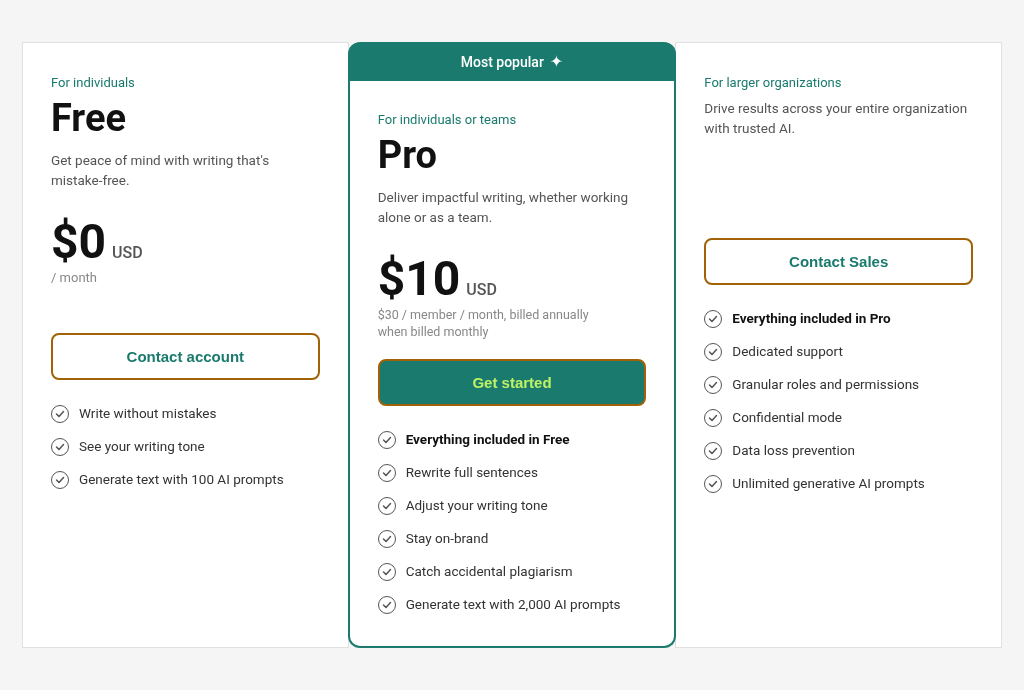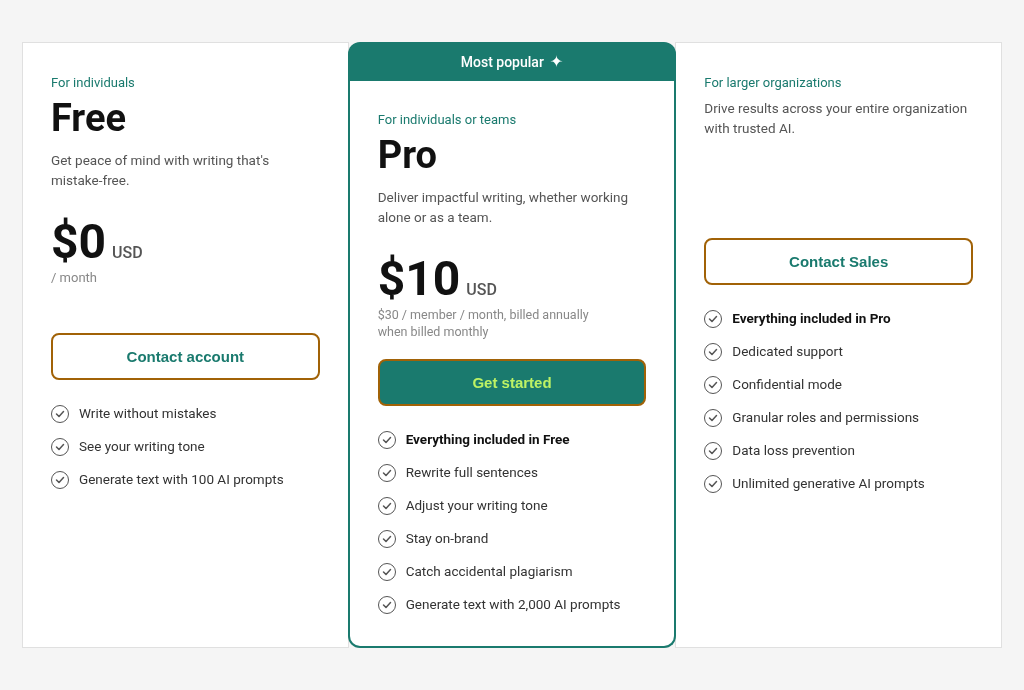--- a/index.html
+++ b/index.html
@@ -303,29 +303,29 @@
           </svg>
         </span>
         <span>Dedicated support</span>
       </li>
       <li class="feature-item">
         <span class="check-icon">
           <svg viewBox="0 0 10 10" fill="none" xmlns="http://www.w3.org/2000/svg">
             <polyline points="1.5,5 4,7.5 8.5,2.5" stroke="#555" stroke-width="1.5" stroke-linecap="round" stroke-linejoin="round"></polyline>
           </svg>
         </span>
+        <span>Granular roles and permissions</span>
+      </li>
+      <li class="feature-item">
+        <span class="check-icon">
+          <svg viewBox="0 0 10 10" fill="none" xmlns="http://www.w3.org/2000/svg">
+            <polyline points="1.5,5 4,7.5 8.5,2.5" stroke="#555" stroke-width="1.5" stroke-linecap="round" stroke-linejoin="round"></polyline>
+          </svg>
+        </span>
         <span>Confidential mode</span>
-      </li>
-      <li class="feature-item">
-        <span class="check-icon">
-          <svg viewBox="0 0 10 10" fill="none" xmlns="http://www.w3.org/2000/svg">
-            <polyline points="1.5,5 4,7.5 8.5,2.5" stroke="#555" stroke-width="1.5" stroke-linecap="round" stroke-linejoin="round"></polyline>
-          </svg>
-        </span>
-        <span>Granular roles and permissions</span>
       </li>
       <li class="feature-item">
         <span class="check-icon">
           <svg viewBox="0 0 10 10" fill="none" xmlns="http://www.w3.org/2000/svg">
             <polyline points="1.5,5 4,7.5 8.5,2.5" stroke="#555" stroke-width="1.5" stroke-linecap="round" stroke-linejoin="round"></polyline>
           </svg>
         </span>
         <span>Data loss prevention</span>
       </li>
       <li class="feature-item">

